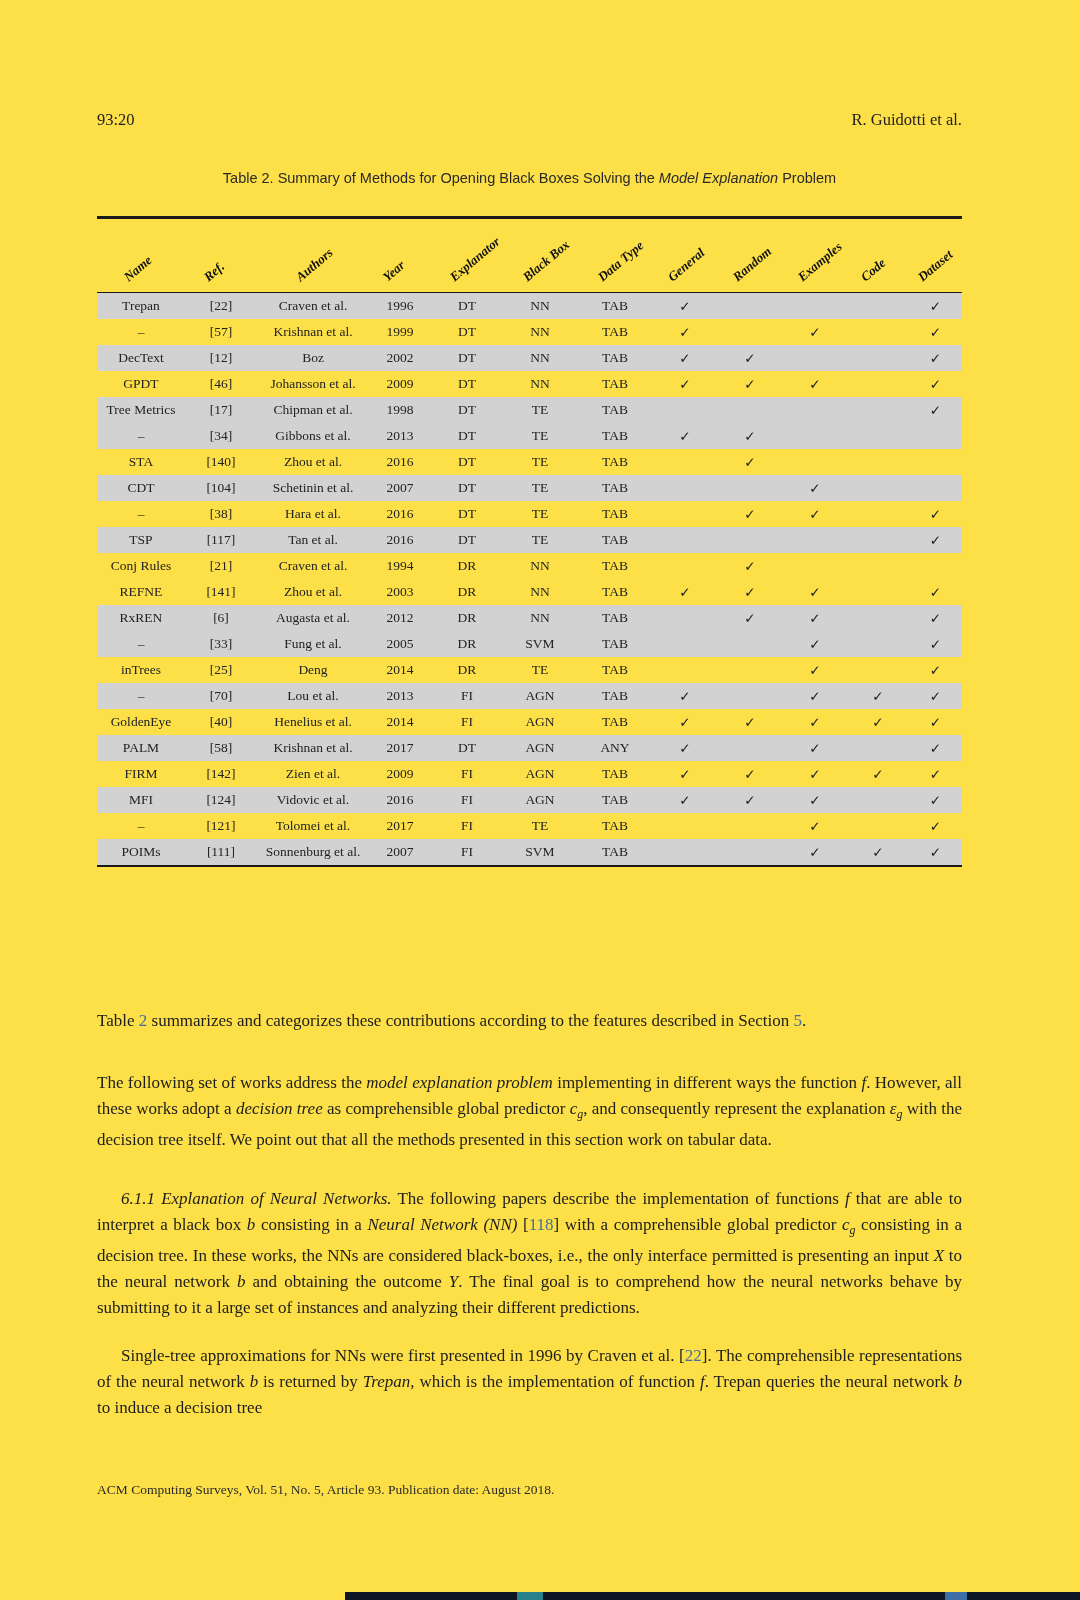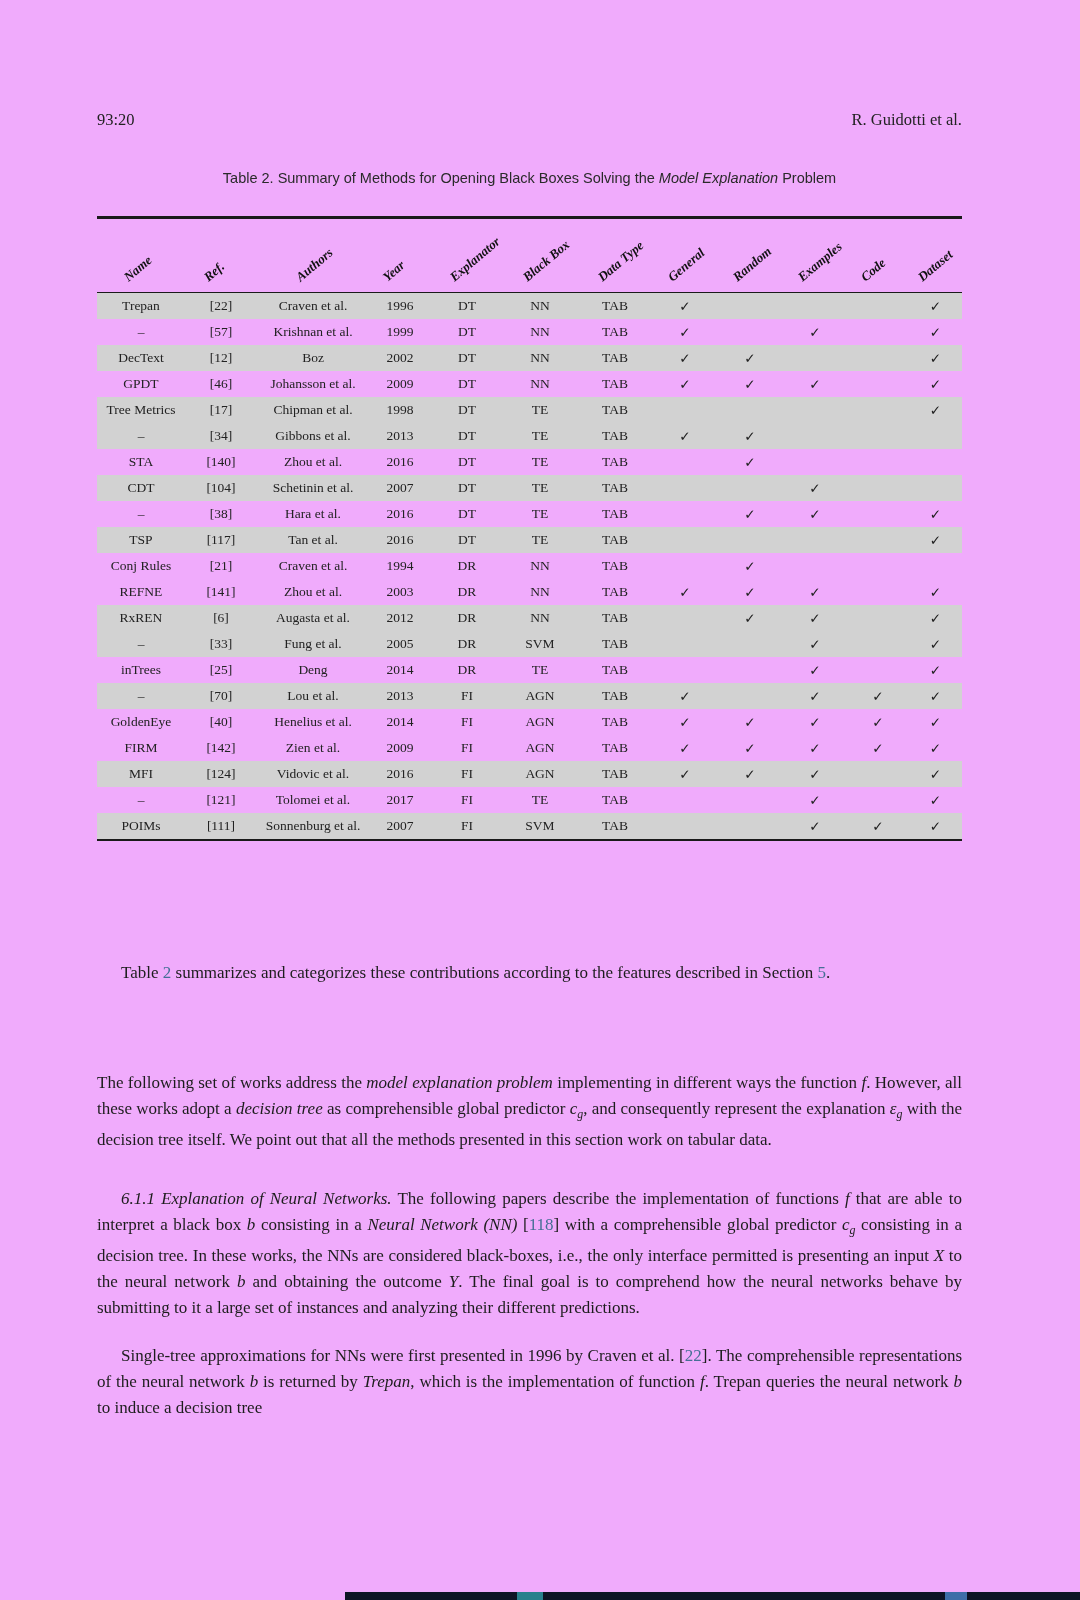--- a/index.html
+++ b/index.html
@@ -1,16 +1,16 @@
 <!DOCTYPE html>
 <html><head>
 <meta charset="utf-8">
 <style>
   html,body{margin:0;padding:0;background:#e8e8e8;}
-  .page{position:relative;width:1080px;height:1600px;background:#f0abfc;overflow:hidden;
+  .page{position:relative;width:1080px;height:1600px;background:#fde047;overflow:hidden;
         font-family:"Liberation Serif", serif;color:#1f1f1f;}
   .content{position:absolute;left:97px;width:865px;}
 
   
   .runhead{top:110px;display:flex;justify-content:space-between;font-size:16.5px;color:#222;}
 
   
   .caption{top:170px;text-align:center;font-family:"Liberation Sans", sans-serif;font-size:14.5px;color:#2a2a2a;}
 
   
@@ -318,20 +318,34 @@
             <td>2014</td>
             <td>FI</td>
             <td>AGN</td>
             <td>TAB</td>
             <td class="check">✓</td>
             <td class="check">✓</td>
             <td class="check">✓</td>
             <td class="check">✓</td>
             <td class="check">✓</td>
           </tr>
+          <tr class="shade">
+            <td>PALM</td>
+            <td class="ref">[58]</td>
+            <td>Krishnan et al.</td>
+            <td>2017</td>
+            <td>DT</td>
+            <td>AGN</td>
+            <td>ANY</td>
+            <td class="check">✓</td>
+            <td class="check"></td>
+            <td class="check">✓</td>
+            <td class="check"></td>
+            <td class="check">✓</td>
+          </tr>
           <tr>
             <td>FIRM</td>
             <td class="ref">[142]</td>
             <td>Zien et al.</td>
             <td>2009</td>
             <td>FI</td>
             <td>AGN</td>
             <td>TAB</td>
             <td class="check">✓</td>
             <td class="check">✓</td>
@@ -379,28 +393,29 @@
             <td class="check"></td>
             <td class="check">✓</td>
             <td class="check">✓</td>
             <td class="check">✓</td>
           </tr>
         </tbody>
     </table>
     <div class="botrule"></div>
   </div>
 
-  <div class="content para" style="position:absolute;top:960px;margin-left:24px;"><span>Table </span><span class="link">2</span><span> summarizes and categorizes these contributions according to the features described in Section </span><span class="link">5</span><span>.</span></div>
+  <div class="content para" style="position:absolute;top:1008px;"><span>Table </span><span class="link">2</span><span> summarizes and categorizes these contributions according to the features described in Section </span><span class="link">5</span><span>.</span></div>
 
 
   <div class="content para" style="position:absolute;top:1070px;"><span>The following set of works address the </span><span style="font-style: italic;">model explanation problem</span><span> implementing in different ways the function </span><span style="font-style: italic;">f</span><span>. However, all these works adopt a </span><span style="font-style: italic;">decision tree</span><span> as comprehensible global predictor </span><span style="font-style: italic;">c</span><sub style="font-style: italic;">g</sub><span>, and consequently represent the explanation </span><span style="font-style: italic;">ε</span><sub style="font-style: italic;">g</sub><span> with the decision tree itself. We point out that all the methods presented in this section work on tabular data.</span></div>
 
   <div class="content para indent" style="position:absolute;top:1186px;"><span style="font-style: italic;">6.1.1</span><span>    </span><span style="font-style: italic;">Explanation of Neural Networks.</span><span> The following papers describe the implementation of functions </span><span style="font-style: italic;">f</span><span> that are able to interpret a black box </span><span style="font-style: italic;">b</span><span> consisting in a </span><span style="font-style: italic;">Neural Network (NN)</span><span> [</span><span class="link">118</span><span>] with a comprehensible global predictor </span><span style="font-style: italic;">c</span><sub style="font-style: italic;">g</sub><span> consisting in a decision tree. In these works, the NNs are considered black-boxes, i.e., the only interface permitted is presenting an input </span><span style="font-style: italic;">X</span><span> to the neural network </span><span style="font-style: italic;">b</span><span> and obtaining the outcome </span><span style="font-style: italic;">Y</span><span>. The final goal is to comprehend how the neural networks behave by submitting to it a large set of instances and analyzing their different predictions.</span></div>
 
   <div class="content para indent" style="position:absolute;top:1343px;"><span>Single-tree approximations for NNs were first presented in 1996 by Craven et al. [</span><span class="link">22</span><span>]. The comprehensible representations of the neural network </span><span style="font-style: italic;">b</span><span> is returned by </span><span style="font-style: italic;">Trepan</span><span>, which is the implementation of function </span><span style="font-style: italic;">f</span><span>. Trepan queries the neural network </span><span style="font-style: italic;">b</span><span> to induce a decision tree</span></div>
 
+  <div class="content footer" style="position:absolute;top:1482px;">ACM Computing Surveys, Vol. 51, No. 5, Article 93. Publication date: August 2018.</div>
 
   <div class="bottombar">
     <span class="seg1"></span>
     <span class="seg2"></span>
   </div>
 
 </div>
 
 </body></html>

